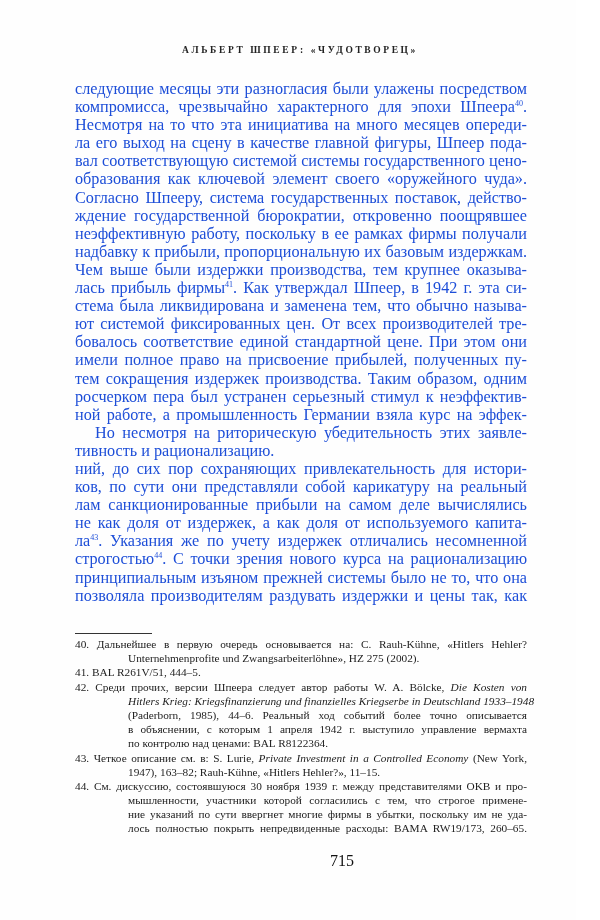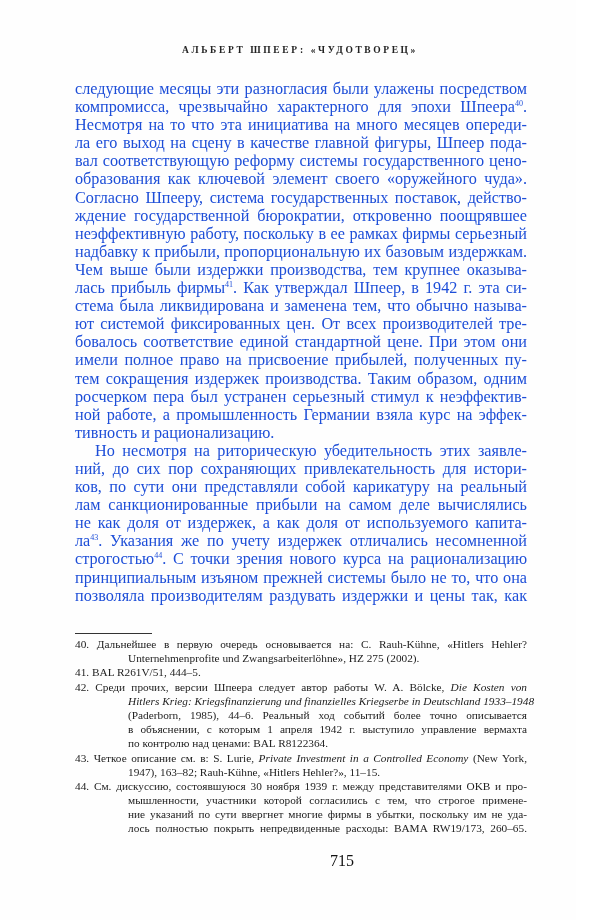--- a/index.html
+++ b/index.html
@@ -37,37 +37,37 @@
 <body>
 
 <div class="page">
   <div class="running-head">АЛЬБЕРТ ШПЕЕР: «ЧУДОТВОРЕЦ»</div>
 
   <div class="body-text" id="body-text">
       <span class="line"><span>следующие месяцы эти разногласия были улажены посредством</span></span>
       <span class="line"><span>компромисса, чрезвычайно характерного для эпохи Шпеера</span><sup>40</sup><span>.</span></span>
       <span class="line"><span>Несмотря на то что эта инициатива на много месяцев опереди-</span></span>
       <span class="line"><span>ла его выход на сцену в качестве главной фигуры, Шпеер пода-</span></span>
-      <span class="line"><span>вал соответствующую реформу системы государственного цено-</span></span>
+      <span class="line"><span>вал соответствующую системой системы государственного цено-</span></span>
       <span class="line"><span>образования как ключевой элемент своего «оружейного чуда».</span></span>
       <span class="line"><span>Согласно Шпееру, система государственных поставок, действо-</span></span>
       <span class="line"><span>ждение государственной бюрократии, откровенно поощрявшее</span></span>
-      <span class="line"><span>неэффективную работу, поскольку в ее рамках фирмы серьезный</span></span>
+      <span class="line"><span>неэффективную работу, поскольку в ее рамках фирмы получали</span></span>
       <span class="line"><span>надбавку к прибыли, пропорциональную их базовым издержкам.</span></span>
       <span class="line"><span>Чем выше были издержки производства, тем крупнее оказыва-</span></span>
       <span class="line"><span>лась прибыль фирмы</span><sup>41</sup><span>. Как утверждал Шпеер, в 1942 г. эта си-</span></span>
       <span class="line"><span>стема была ликвидирована и заменена тем, что обычно называ-</span></span>
       <span class="line"><span>ют системой фиксированных цен. От всех производителей тре-</span></span>
       <span class="line"><span>бовалось соответствие единой стандартной цене. При этом они</span></span>
       <span class="line"><span>имели полное право на присвоение прибылей, полученных пу-</span></span>
       <span class="line"><span>тем сокращения издержек производства. Таким образом, одним</span></span>
       <span class="line"><span>росчерком пера был устранен серьезный стимул к неэффектив-</span></span>
       <span class="line"><span>ной работе, а промышленность Германии взяла курс на эффек-</span></span>
+      <span class="line indent"><span>Но несмотря на риторическую убедительность этих заявле-</span></span>
       <span class="line last"><span>тивность и рационализацию.</span></span>
-      <span class="line indent"><span>Но несмотря на риторическую убедительность этих заявле-</span></span>
       <span class="line"><span>ний, до сих пор сохраняющих привлекательность для истори-</span></span>
       <span class="line"><span>ков, по сути они представляли собой карикатуру на реальный</span></span>
       <span class="line"><span>лам санкционированные прибыли на самом деле вычислялись</span></span>
       <span class="line"><span>не как доля от издержек, а как доля от используемого капита-</span></span>
       <span class="line"><span>ла</span><sup>43</sup><span>. Указания же по учету издержек отличались несомненной</span></span>
       <span class="line"><span>строгостью</span><sup>44</sup><span>. С точки зрения нового курса на рационализацию</span></span>
       <span class="line"><span>принципиальным изъяном прежней системы было не то, что она</span></span>
       <span class="line "><span>позволяла производителям раздувать издержки и цены так, как</span></span>
     </div>
 

